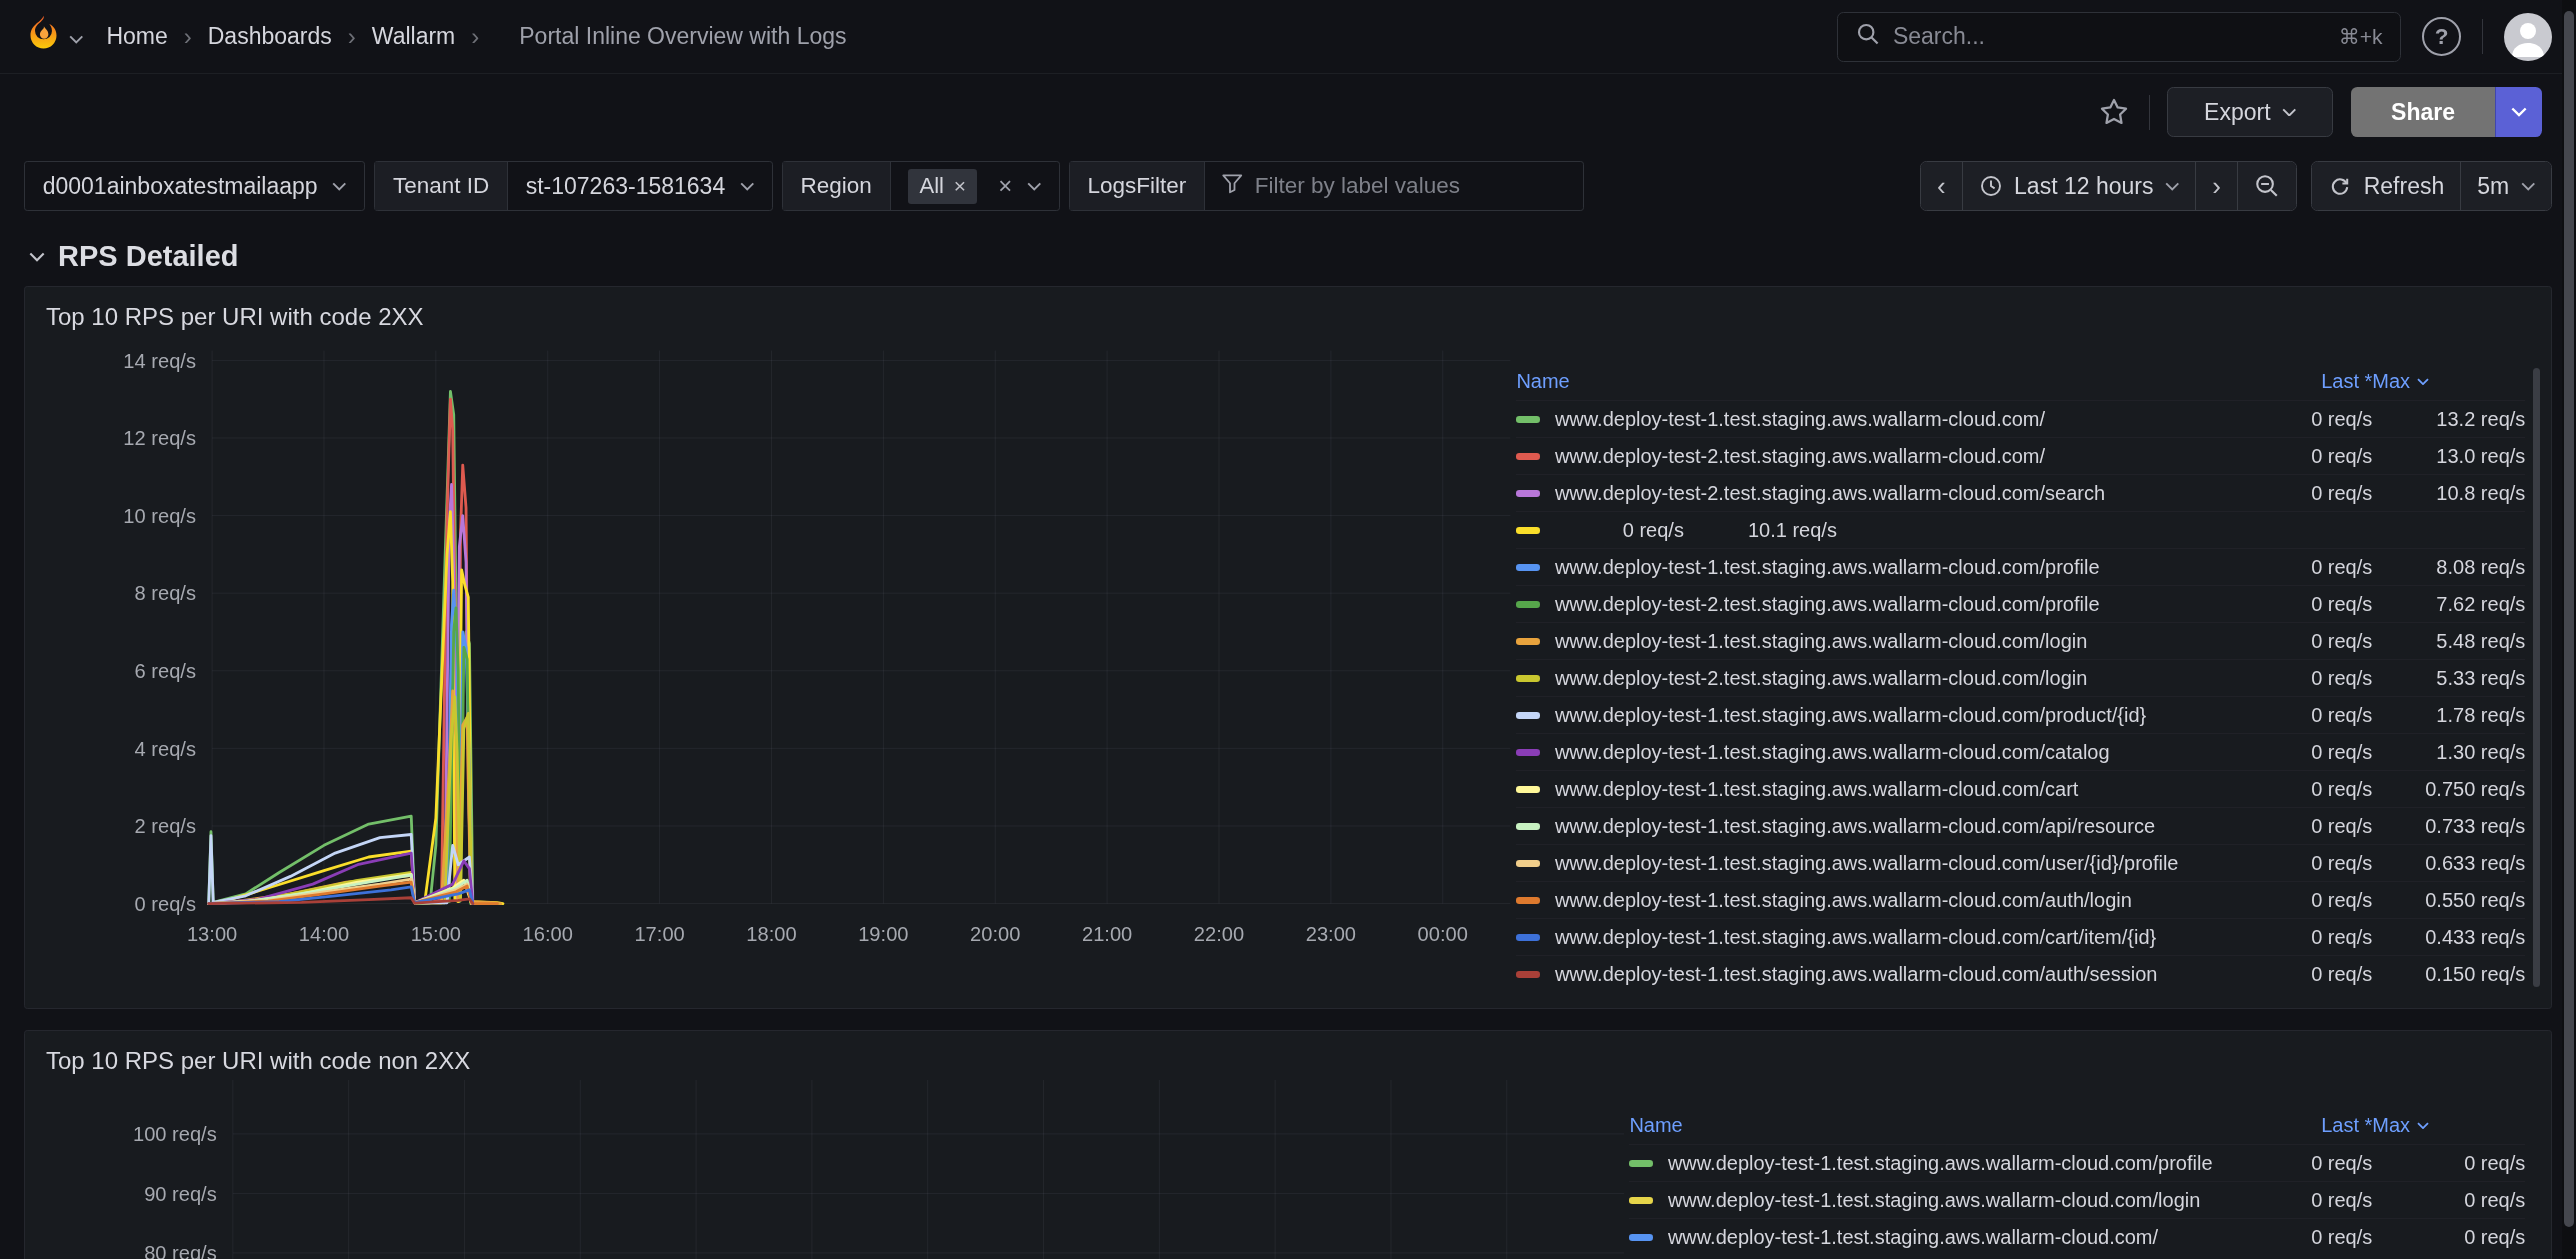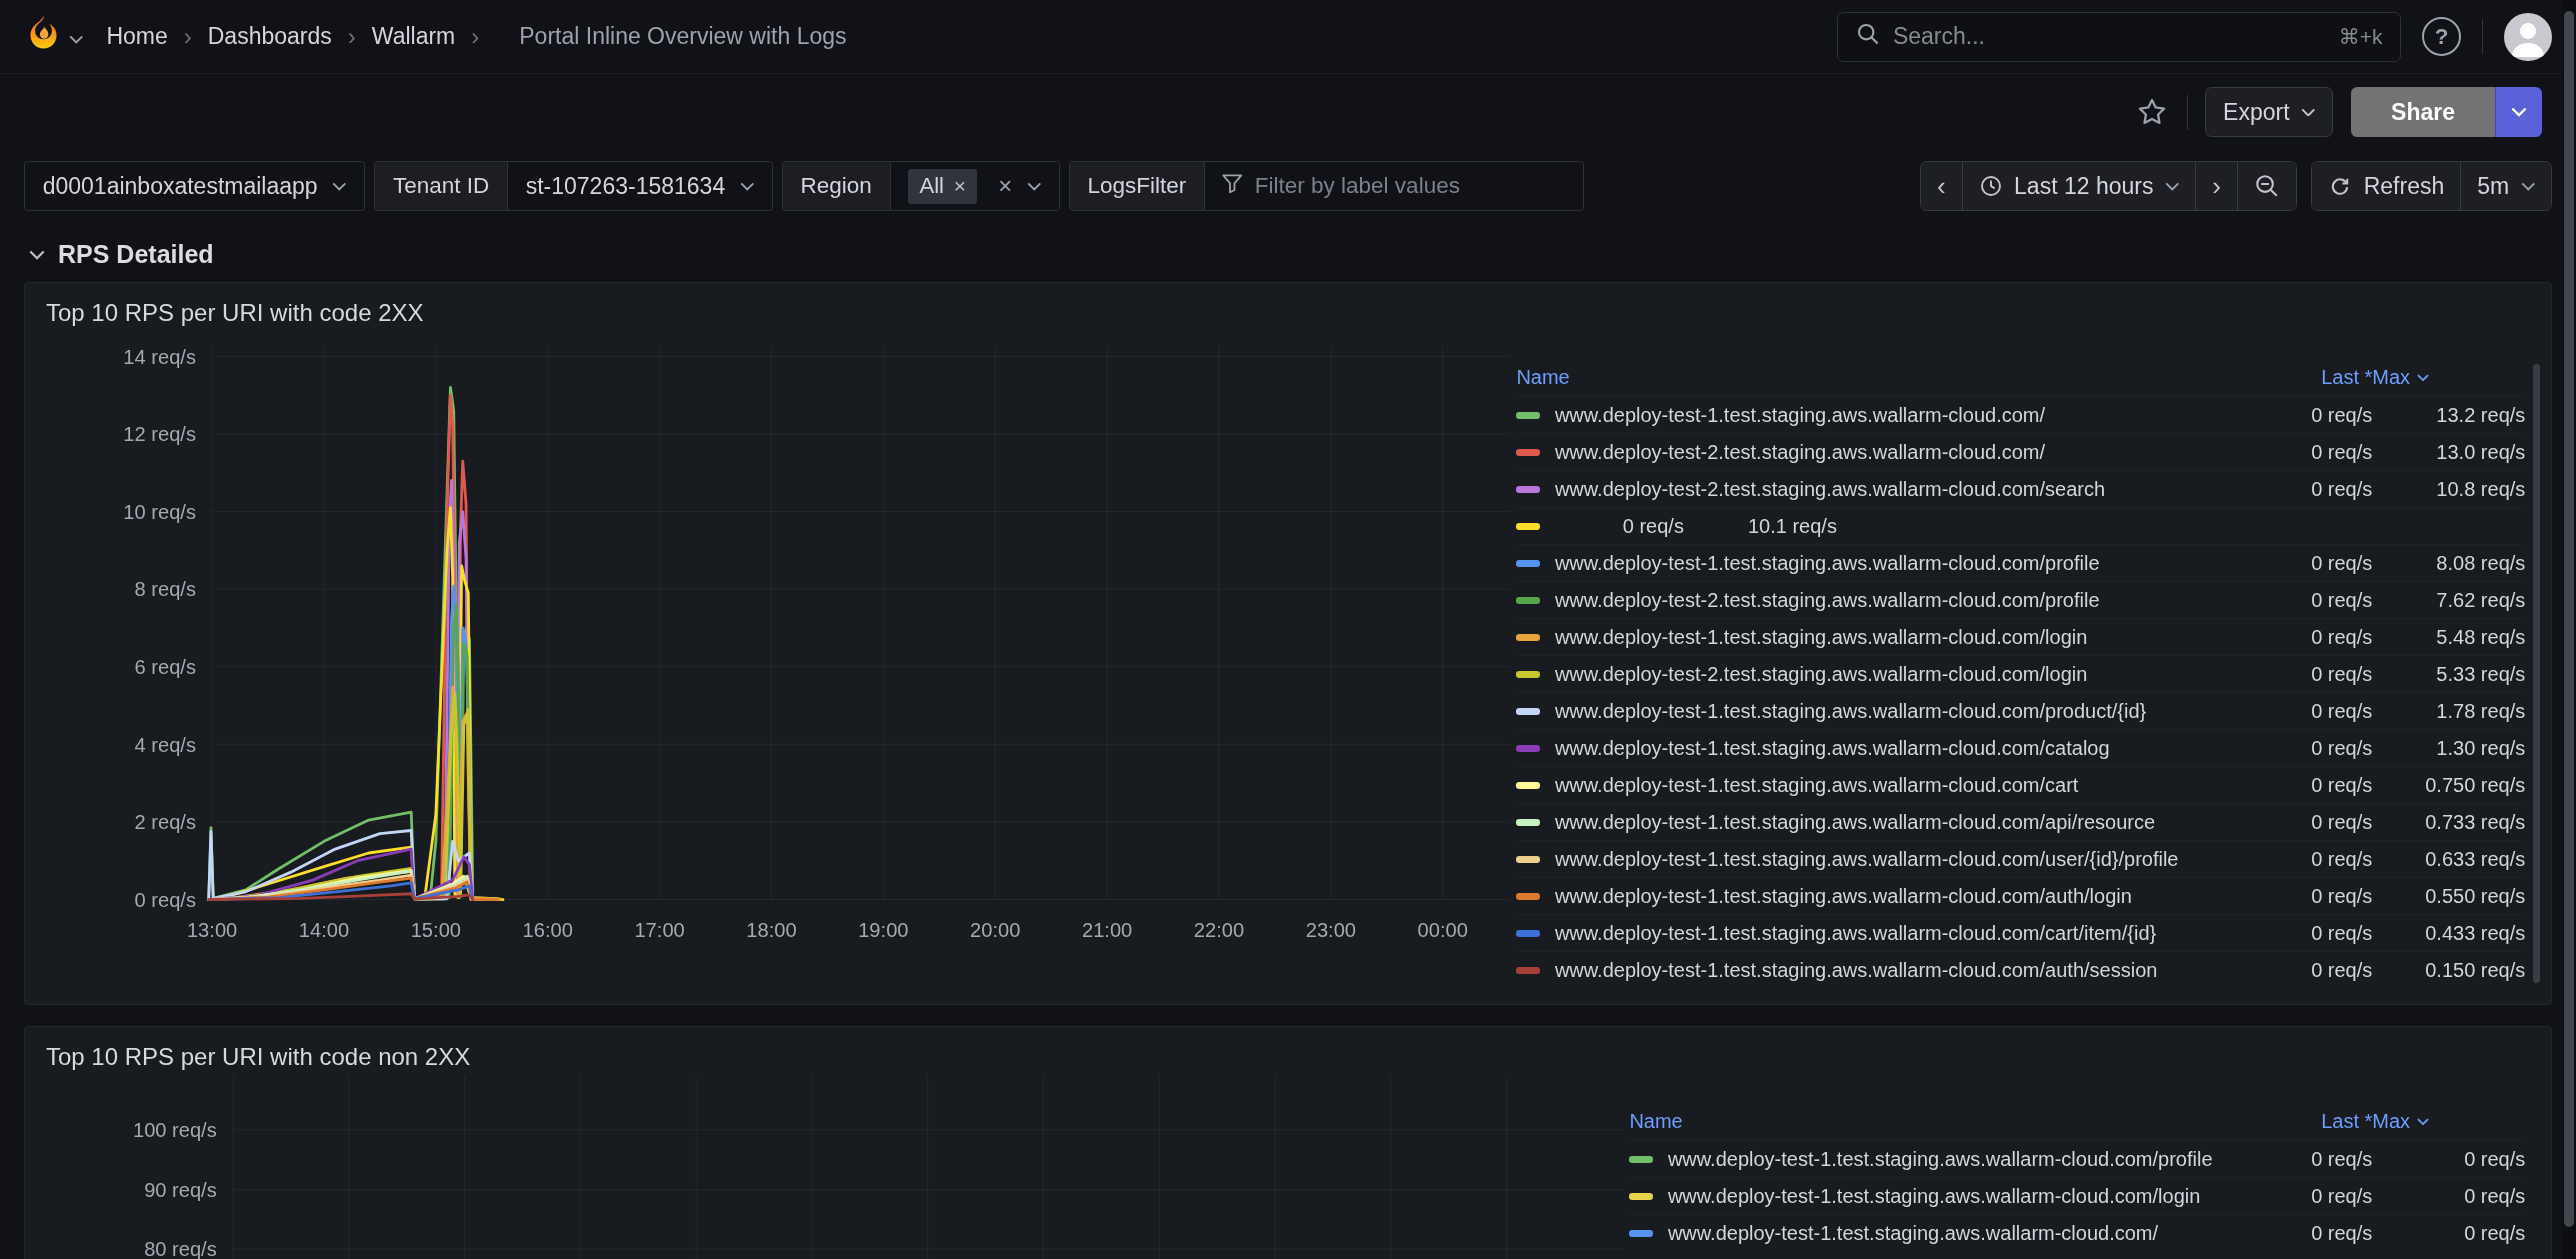--- a/index.html
+++ b/index.html
@@ -35,21 +35,21 @@
     display:flex; align-items:center; justify-content:center; font-size:22.5px; font-weight:700; cursor:pointer;
   }
   .v-divider { width:0.8px; height:35px; background:#33353c; }
   .avatar { width:48px; height:48px; border-radius:50%; background:#c9cad0; overflow:hidden; cursor:pointer; }
   
   .toolbar {
     height:76px; display:flex; align-items:center; justify-content:flex-end; gap:17.7px; padding:0 34px;
   }
   .icon-btn { background:none; border:none; cursor:pointer; display:flex; align-items:center; }
   .btn {
-    height:50px; display:flex; align-items:center; gap:11.3px; padding:0 17px;
+    height:50px; display:flex; align-items:center; gap:11.3px; padding:0 36px;
     background:#1d1f25; border:0.8px solid #383b42; border-radius:6.4px;
     color:#d5d6dd; font-size:23px; font-weight:500; cursor:pointer;
     font-family:"Liberation Sans",sans-serif;
   }
   .share-split { display:flex; height:50px; border-radius:6.4px; overflow:hidden; }
   .share-main {
     background:#737373; color:#fff; border:none; padding:0 40px; font-size:23px; font-weight:700;
     cursor:pointer; font-family:Liberation Sans, sans-serif;
   }
   .share-caret {
@@ -77,21 +77,21 @@
   .tgroup { display:flex; border-radius:6.4px; overflow:hidden; border:0.8px solid #383b42; }
   .tbtn {
     height:48px; background:#1d1f25; border:none; border-right:0.8px solid #383b42; color:#d5d6dd;
     display:flex; align-items:center; gap:11.3px; padding:0 16px; font-size:23px; font-weight:500; cursor:pointer;
     font-family:"Liberation Sans",sans-serif;
   }
   .tbtn:last-child { border-right:none; }
   .arrow-glyph { font-size:26px; color:#c3c4cb; line-height:1; }
   
   .row-header { display:flex; align-items:center; gap:13px; padding:21px 29px 13px 29px; cursor:pointer; }
-  .row-title { font-size:25px; font-weight:600; color:#dcdde3; }
+  .row-title { font-size:29px; font-weight:600; color:#dcdde3; }
   .panel {
     margin:0 24px; background:#181b1f; border:0.8px solid #25272e; border-radius:3.2px; position:relative;
   }
   .panel-1 { height:723px; }
   .panel-2 { height:483px; margin-top:21px; }
   .panel-title { padding:16px 21px 4.8px 21px; font-size:24px; font-weight:500; color:#d8d9e0; cursor:pointer; }
   .panel-body { display:flex; padding:0 8px 0 6.4px; }
   .chart-wrap { position:relative; }
   svg.chart { display:block; }
   .grid { stroke:rgba(204,204,220,0.09); stroke-width:1; }

